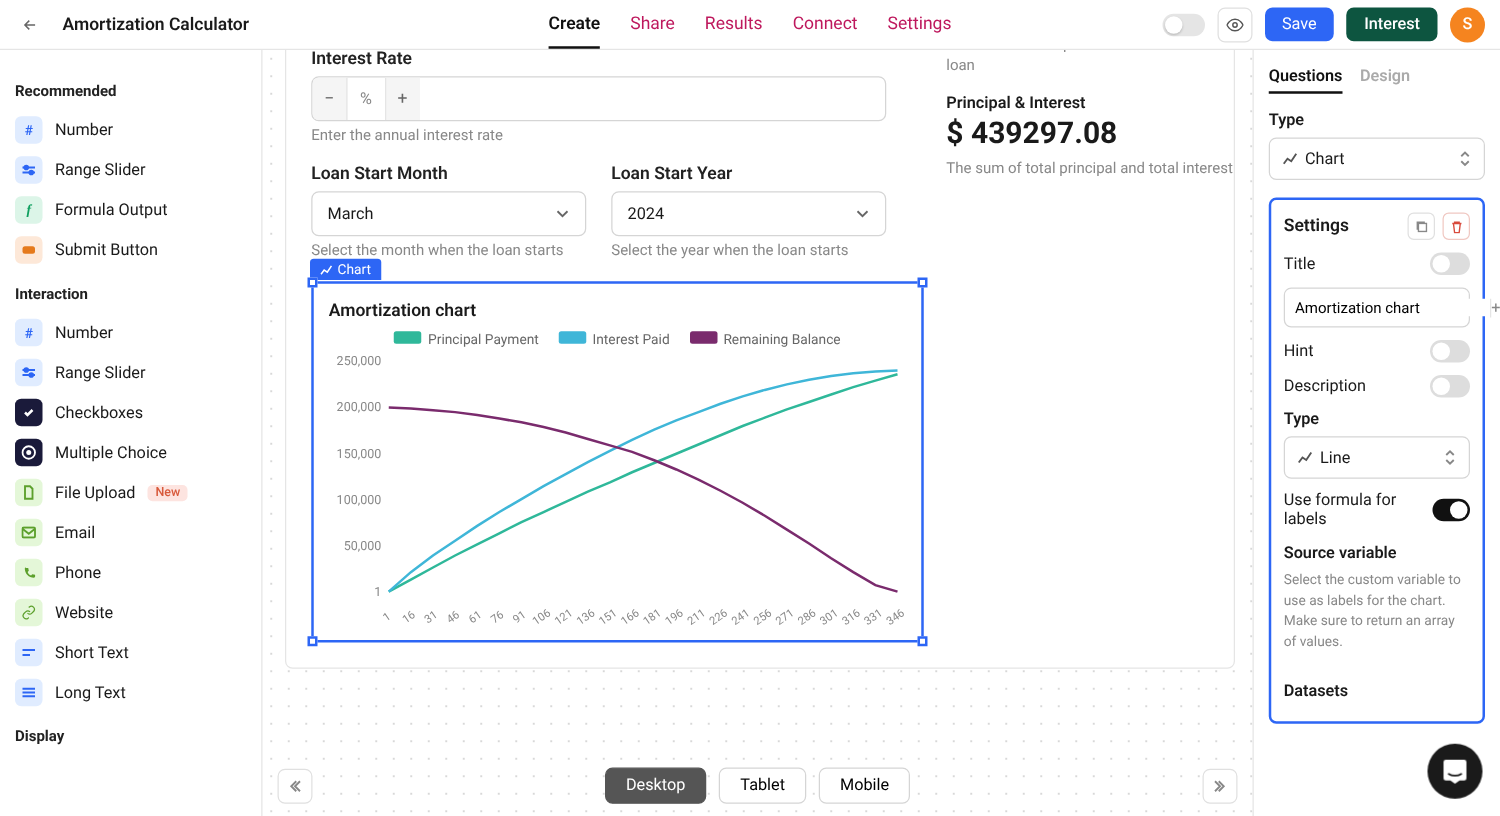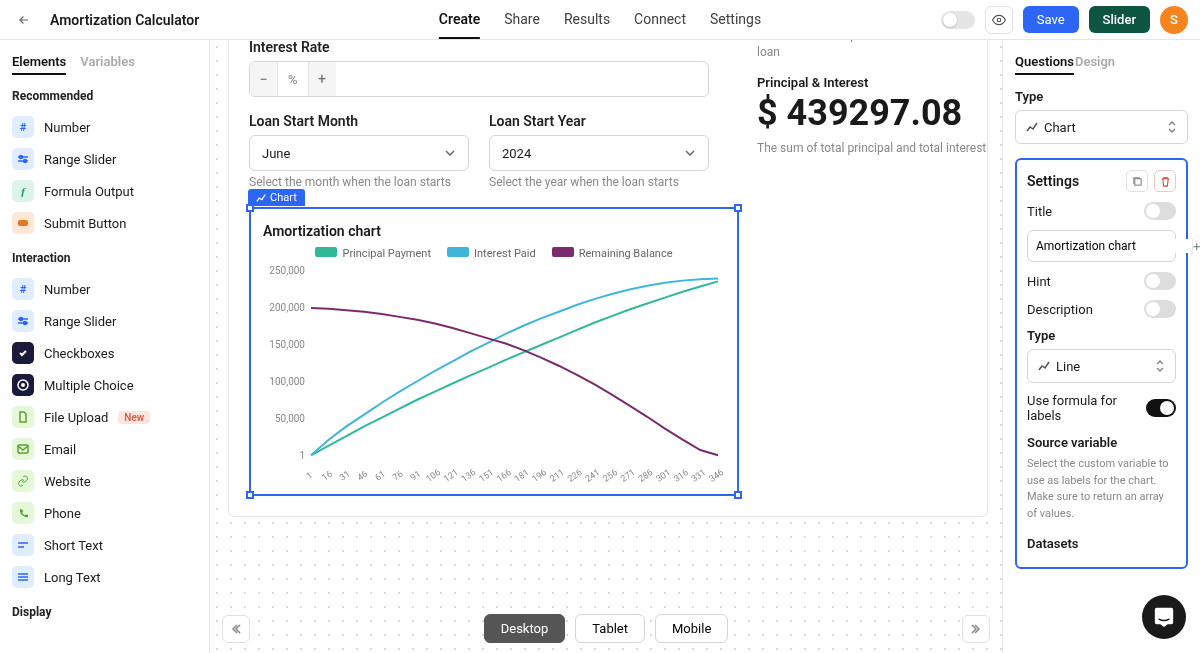--- a/index.html
+++ b/index.html
@@ -3,21 +3,21 @@
 <meta charset="utf-8">
 <style>
   * { box-sizing: border-box; margin: 0; padding: 0; font-family: -apple-system, BlinkMacSystemFont, "Segoe UI", Roboto, sans-serif; }
   body { background: #fff; width: 1200px; height: 653px; overflow: hidden; color: #1a1a1a; }
   
   
   .header { height: 40px; border-bottom: 1px solid #e5e5e5; display: flex; align-items: center; padding: 0 12px; }
   .back-btn { width: 24px; height: 24px; display:flex; align-items:center; justify-content:center; cursor:pointer; color:#666; }
   .app-title { font-size: 14px; font-weight: 600; margin-left: 14px; }
   .nav-tabs { display:flex; gap:24px; margin-left:auto; margin-right:auto; position:absolute; left:50%; transform:translateX(-50%);}
-  .nav-tab { font-size:14px; color:#404040; cursor:pointer; padding:10px 0;}
+  .nav-tab { font-size:14px; color:#be185d; cursor:pointer; padding:10px 0;}
   .nav-tab.active { color:#111; font-weight:600; border-bottom:2px solid #111;}
   .header-right { margin-left:auto; display:flex; align-items:center; gap:10px;}
   .toggle-sm { width:34px; height:18px; background:#e5e5e5; border-radius:10px; position:relative;}
   .toggle-sm::after{content:"";width:14px;height:14px;background:#fff;border-radius:50%;position:absolute;top:2px;left:2px;box-shadow:0 1px 2px rgba(0,0,0,0.2);}
   .icon-btn { width:28px; height:28px; border:1px solid #e0e0e0; border-radius:6px; display:flex;align-items:center;justify-content:center; cursor:pointer; color:#555;}
   .btn-save { background:#2d66f5; color:#fff; border:none; border-radius:6px; padding:6px 14px; font-size:13px; font-weight:400; cursor:pointer;}
   .btn-upgrade { background:#0d5540; color:#fff; border:none; border-radius:6px; padding:6px 14px; font-size:13px; font-weight:500; cursor:pointer;}
   .avatar { width:28px; height:28px; background:#f5841f; color:#fff; border-radius:50%; display:flex; align-items:center; justify-content:center; font-size:13px; font-weight:500;}
   
   
@@ -62,33 +62,33 @@
   .h-tl{top:-5px;left:-5px;} .h-tr{top:-5px;right:-5px;} .h-bl{bottom:-5px;left:-5px;} .h-br{bottom:-5px;right:-5px;}
   .chart-title-txt { font-size:14px; font-weight:600; margin-bottom:8px;}
   .legend { display:flex; justify-content:center; gap:16px; font-size:11px; color:#666; margin-bottom:6px;}
   .leg-item { display:flex; align-items:flex-start; gap:5px;}
   .leg-sw { width:22px; height:10px; border-radius:2px;}
   
   
   .stats-col { position:absolute; left:528px; top:0; width:230px; padding-top:6px;}
   .stats-hint { font-size:12px; color:#888; line-height:1.4; margin-bottom:14px;}
   .stats-lbl { font-size:13px; font-weight:600; margin-bottom:2px;}
-  .stats-val { font-size:36px; font-weight:700; margin-bottom:6px;}
+  .stats-val { font-size:24px; font-weight:700; margin-bottom:6px;}
   
   
   .bottom-bar { position:absolute; bottom:10px; left:0; right:0; display:flex; justify-content:center; align-items:center; gap:10px;}
   .nav-arrow { width:28px; height:28px; border:1px solid #e0e0e0; background:#fff; border-radius:6px; display:flex; align-items:center; justify-content:center; cursor:pointer; color:#888;}
   .nav-arrow.l { position:absolute; left:12px;}
   .nav-arrow.r { position:absolute; right:12px;}
   .device-btn { padding:6px 16px; border:1px solid #d5d5d5; background:#fff; border-radius:6px; font-size:13px; cursor:pointer;}
   .device-btn.active { background:#555; color:#fff; border-color:#555;}
   
   
   .right-sidebar { width:198px; border-left:1px solid #e5e5e5; padding:14px 12px; overflow-y:auto; font-size:13px;}
-  .rside-tabs { display:flex; gap:1px; margin-bottom:14px;}
+  .rside-tabs { display:flex; gap:14px; margin-bottom:14px;}
   .rside-tab { font-size:13px; font-weight:600; color:#aaa; cursor:pointer; padding-bottom:4px;}
   .rside-tab.active { color:#111; border-bottom:2px solid #111;}
   .rs-label { font-size:13px; font-weight:600; margin:12px 0 6px;}
   .rs-select { border:1px solid #d5d5d5; border-radius:6px; height:34px; display:flex; align-items:center; padding:0 10px; justify-content:space-between; cursor:pointer; gap:6px;}
   .rs-select-left { display:flex; align-items:center; gap:6px;}
   .settings-panel { border:2px solid #2d66f5; border-radius:6px; padding:10px; margin-top:14px;}
   .settings-head { display:flex; align-items:center; justify-content:space-between; margin-bottom:10px;}
   .settings-head-title { font-size:14px; font-weight:600;}
   .mini-icons { display:flex; gap:6px;}
   .mini-icon { width:22px; height:22px; border:1px solid #e0e0e0; border-radius:5px; display:flex; align-items:center; justify-content:center; cursor:pointer; font-size:11px;}
@@ -128,32 +128,28 @@
   </div>
   <div class="header-right">
     <div class="toggle-sm"></div>
     <div class="icon-btn">
       <svg width="14" height="14" viewBox="0 0 24 24" fill="none" stroke="currentColor" stroke-width="2">
           <path d="M1 12s4-8 11-8 11 8 11 8-4 8-11 8-11-8-11-8z"></path>
           <circle cx="12" cy="12" r="3"></circle>
         </svg>
     </div>
     <button class="btn-save">Save</button>
-    <button class="btn-upgrade">Slider</button>
+    <button class="btn-upgrade">Interest</button>
     <div class="avatar">S</div>
   </div>
 </div>
 
 <div class="main">
 
   <div class="left-sidebar">
-    <div class="side-tabs">
-      <div class="side-tab active">Elements</div>
-      <div class="side-tab">Variables</div>
-    </div>
     <div class="side-heading">Recommended</div>
     <div class="elem-item">
         <div class="elem-icon ic-blue">#</div>
         <span>Number</span>
       </div>
     <div class="elem-item">
         <div class="elem-icon ic-blue">
           <svg width="12" height="10" viewBox="0 0 12 10" stroke="#2d66f5" stroke-width="1.5" fill="none">
             <path d="M1 3h10M1 7h10"></path>
             <circle cx="4" cy="3" r="1.5" fill="#2d66f5"></circle>
@@ -222,33 +218,33 @@
         <div class="elem-icon ic-lgreen">
           <svg width="12" height="10" viewBox="0 0 12 10" fill="none" stroke="#5ca02c" stroke-width="1.5">
             <rect x="1" y="1" width="10" height="8" rx="1"></rect>
             <path d="M1 2l5 4 5-4"></path>
           </svg>
         </div>
         <span>Email</span>
       </div>
     <div class="elem-item">
         <div class="elem-icon ic-lgreen">
+          <svg width="11" height="11" viewBox="0 0 24 24" fill="#5ca02c">
+            <path d="M6 2c-1 0-2 1-2 2 0 9 7 16 16 16 1 0 2-1 2-2v-3l-5-1-2 2c-3-1-5-3-6-6l2-2-1-5H6z"></path>
+          </svg>
+        </div>
+        <span>Phone</span>
+      </div>
+    <div class="elem-item">
+        <div class="elem-icon ic-lgreen">
           <svg width="12" height="12" viewBox="0 0 24 24" fill="none" stroke="#5ca02c" stroke-width="2">
             <path d="M10 13a5 5 0 0 0 7 0l3-3a5 5 0 0 0-7-7l-1 1M14 11a5 5 0 0 0-7 0l-3 3a5 5 0 0 0 7 7l1-1"></path>
           </svg>
         </div>
         <span>Website</span>
-      </div>
-    <div class="elem-item">
-        <div class="elem-icon ic-lgreen">
-          <svg width="11" height="11" viewBox="0 0 24 24" fill="#5ca02c">
-            <path d="M6 2c-1 0-2 1-2 2 0 9 7 16 16 16 1 0 2-1 2-2v-3l-5-1-2 2c-3-1-5-3-6-6l2-2-1-5H6z"></path>
-          </svg>
-        </div>
-        <span>Phone</span>
       </div>
     <div class="elem-item">
         <div class="elem-icon ic-blue">
           <svg width="12" height="10" viewBox="0 0 12 10" stroke="#2d66f5" stroke-width="1.5">
             <path d="M1 3h10M1 7h6"></path>
           </svg>
         </div>
         <span>Short Text</span>
       </div>
     <div class="elem-item">
@@ -265,26 +261,27 @@
 
   <div class="canvas-area">
     <div class="canvas-card">
       <div style="width:460px">
         <label class="form-label">Interest Rate</label>
         <div class="input-grp">
           <button class="stepper-btn left">−</button>
           <span class="suffix">%</span>
           <button class="stepper-btn right">+</button>
         </div>
+        <div class="form-hint">Enter the annual interest rate</div>
 
         <div class="form-row">
           <div class="form-col">
             <label class="form-label">Loan Start Month</label>
             <div class="select-box">
-              <span>June</span>
+              <span>March</span>
               <svg width="12" height="12" viewBox="0 0 12 12" fill="none" stroke="#666" stroke-width="1.5">
                   <path d="M2 4l4 4 4-4"></path>
                 </svg>
             </div>
             <div class="form-hint">Select the month when the loan starts</div>
           </div>
           <div class="form-col">
             <label class="form-label">Loan Start Year</label>
             <div class="select-box">
               <span>2024</span>
@@ -449,21 +446,21 @@
         <svg width="10" height="14" viewBox="0 0 10 14" fill="none" stroke="#888" stroke-width="1.5">
             <path d="M2 5l3-3 3 3M2 9l3 3 3-3"></path>
           </svg>
       </div>
       <div class="rs-row">
         <span class="rs-row-label">Use formula for labels</span>
         <div class="sm-toggle on"></div>
       </div>
       <div class="rs-label">Source variable</div>
       <div class="rs-hint-txt">Select the custom variable to use as labels for the chart. Make sure to return an array of values.</div>
-      <div class="rs-label" style="margin-top:14px">Datasets</div>
+      <div class="rs-label" style="margin-top:24px">Datasets</div>
     </div>
   </div>
 </div>
 
 <div class="intercom">
   <svg width="22" height="22" viewBox="0 0 24 24" fill="#fff">
       <path d="M20 2H4a2 2 0 0 0-2 2v14a2 2 0 0 0 2 2h4l4 3 4-3h4a2 2 0 0 0 2-2V4a2 2 0 0 0-2-2zM7 7v6M11 7v7M15 7v7M19 7v6M5 14c0 0 3 3 7 3s7-3 7-3" stroke="#1a1a1a" stroke-width="0" fill="#fff"></path>
       <rect x="3" y="3" width="18" height="16" rx="3" fill="#fff"></rect>
       <path d="M6 14s2 2 6 2 6-2 6-2M7 7v4M11 6v6M15 6v6M19 7v4" stroke="#1a1a1a" stroke-width="0"></path>
     </svg>

